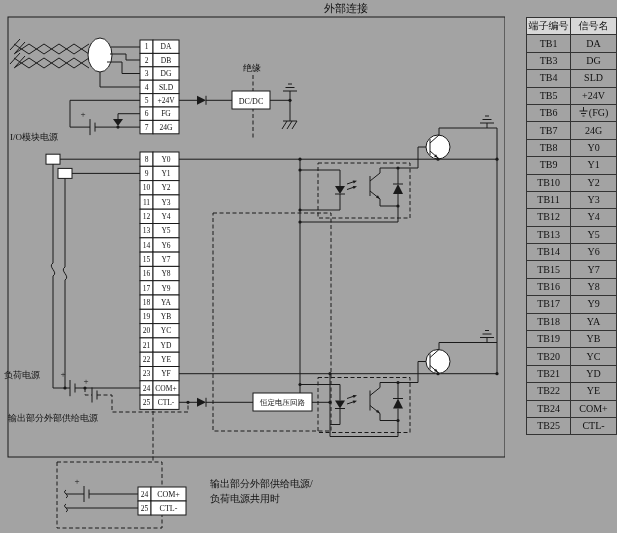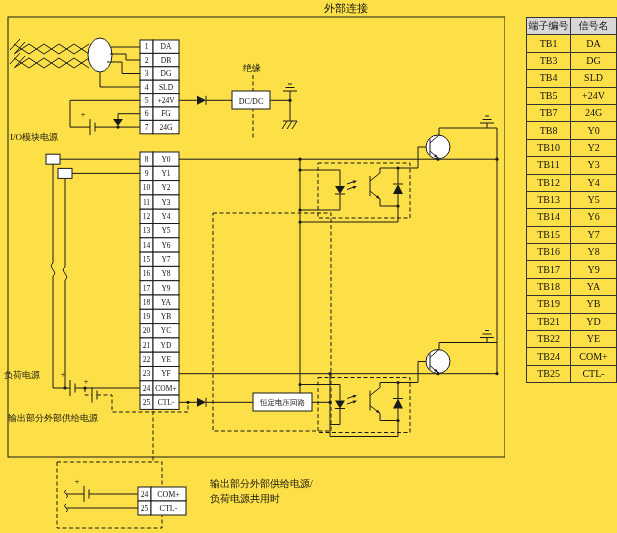--- a/index.html
+++ b/index.html
@@ -1,16 +1,16 @@
 <!DOCTYPE html>
 <html><head>
 <meta charset="utf-8">
 <style>
   html,body{margin:0;padding:0;background:#fff;}
-  #screen{position:relative;width:617px;height:533px;background:#fde047;overflow:hidden;}
+  #screen{position:relative;width:617px;height:533px;background:#a3a3a3;overflow:hidden;}
   #diagram{position:absolute;left:0;top:0;}
   svg text{font-family:"Liberation Serif","DejaVu Serif",serif;fill:#111;}
   .w{stroke:#1a1a1a;stroke-width:1;fill:none;}
   .dash{stroke:#1a1a1a;stroke-width:1;fill:none;stroke-dasharray:4 2.5;}
   .boxs{stroke:#1a1a1a;stroke-width:1;fill:#fff;}
   .blk{fill:#1a1a1a;}
   .title{font-size:11px;text-anchor:middle;}
   .lbl{font-size:9px;}
   .note{font-size:10px;}
   .mid{text-anchor:middle;}
@@ -295,28 +295,38 @@
         </tr>
         <tr>
           <td>TB4</td>
           <td>SLD</td>
         </tr>
         <tr>
           <td>TB5</td>
           <td>+24V</td>
         </tr>
         <tr>
+          <td>TB6</td>
+          <td><svg class="gicon" width="9" height="10" viewBox="0 0 9 10">
+              <path d="M4.5 0 V4 M0.5 4 H8.5 M2 6.5 H7 M3.5 9 H5.5" stroke="#111" stroke-width="0.9" fill="none"></path>
+            </svg>(FG)</td>
+        </tr>
+        <tr>
           <td>TB7</td>
           <td>24G</td>
         </tr>
         <tr>
           <td>TB8</td>
           <td>Y0</td>
         </tr>
         <tr>
+          <td>TB9</td>
+          <td>Y1</td>
+        </tr>
+        <tr>
           <td>TB10</td>
           <td>Y2</td>
         </tr>
         <tr>
           <td>TB11</td>
           <td>Y3</td>
         </tr>
         <tr>
           <td>TB12</td>
           <td>Y4</td>
@@ -343,20 +353,24 @@
         </tr>
         <tr>
           <td>TB18</td>
           <td>YA</td>
         </tr>
         <tr>
           <td>TB19</td>
           <td>YB</td>
         </tr>
         <tr>
+          <td>TB20</td>
+          <td>YC</td>
+        </tr>
+        <tr>
           <td>TB21</td>
           <td>YD</td>
         </tr>
         <tr>
           <td>TB22</td>
           <td>YE</td>
         </tr>
         <tr>
           <td>TB24</td>
           <td>COM+</td>

